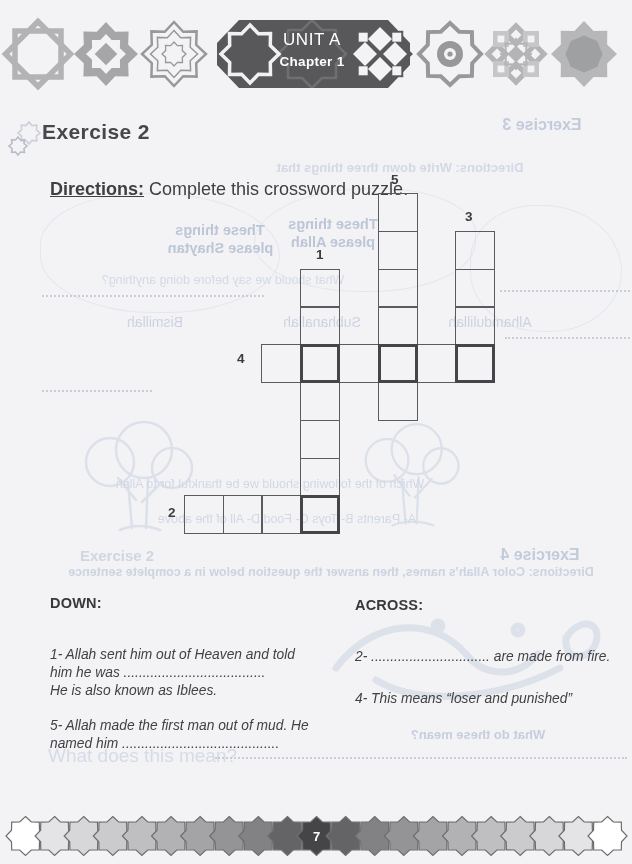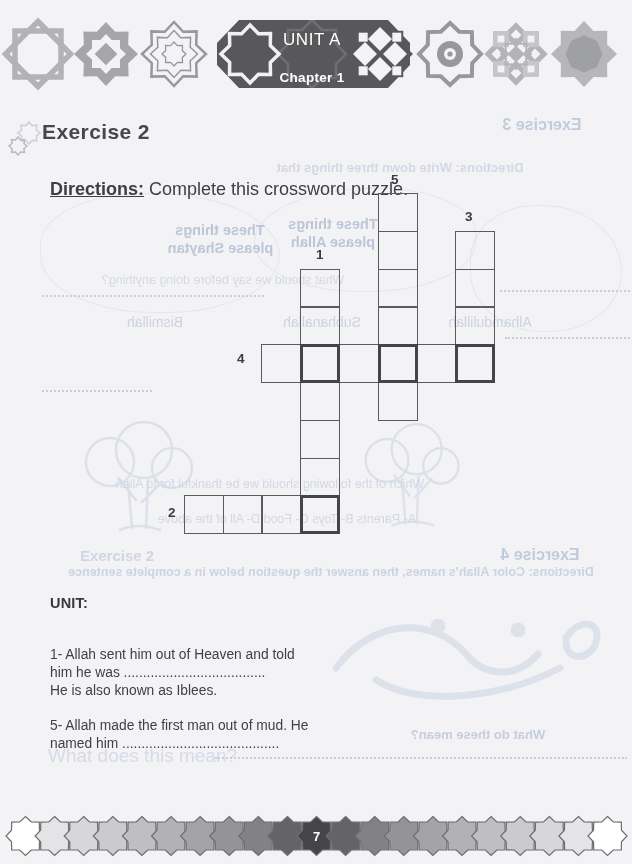--- a/index.html
+++ b/index.html
@@ -10,35 +10,35 @@
   }
   
   .banner{
     position:absolute;left:217px;top:20px;width:193px;height:68px;z-index:1;
     clip-path:polygon(22px 0%,calc(100% - 22px) 0%,100% 23px,100% calc(100% - 23px),
                       calc(100% - 22px) 100%,22px 100%,0% calc(100% - 23px),0% 23px);
   }
   #ornaments-svg{position:absolute;left:0;top:0;z-index:2;pointer-events:none;}
   .banner-text{position:absolute;left:252px;top:30px;width:120px;text-align:center;z-index:3;color:#fff;}
   .banner-unit{font-size:17px;font-weight:normal;letter-spacing:.6px;}
-  .banner-chapter{font-size:13.5px;font-weight:bold;margin-top:20px;letter-spacing:.3px;}
+  .banner-chapter{font-size:13.5px;font-weight:bold;margin-top:4px;letter-spacing:.3px;}
   
   #exicon{position:absolute;left:2px;top:118px;z-index:4;}
   .ex-title{position:absolute;left:42px;top:120px;font-size:21px;font-weight:bold;color:#47474a;letter-spacing:.4px;z-index:4;}
   .directions{position:absolute;left:50px;top:156px;font-size:18px;z-index:4;margin-top:23px;}
   .directions b{text-decoration:underline;}
   
   #crossword{position:absolute;left:0;top:0;width:632px;height:864px;z-index:4;pointer-events:none;}
   .cell{position:absolute;box-sizing:border-box;border:1.3px solid #5b5b5e;background:transparent;pointer-events:auto;}
   .cell.thick{border:3px solid #454549;z-index:3;}
   .cword-label{position:absolute;font-size:13.5px;font-weight:bold;color:#3c3c3e;}
   
   .clues{position:absolute;z-index:4;font-size:13.8px;line-height:18px;color:#414144;}
   .clues h3{margin:0 0 34px 0;font-size:14.5px;letter-spacing:.2px;color:#38383b;}
-  .clue{white-space:pre-line;margin-bottom:17px;}
+  .clue{white-space:pre-line;margin-bottom:17px;font-style:italic;}
   #down-clues .clue:nth-of-type(2){margin-bottom:25px;}
   #across-clues .clue{margin-bottom:24px;}
   
   #ghosts{position:absolute;left:0;top:0;width:632px;height:864px;z-index:0;pointer-events:none;}
   .ghost-text{position:absolute;text-align:center;white-space:nowrap;overflow:visible;}
   .ghost-text.mir{transform:scaleX(-1);}
   .ghost-dotted{position:absolute;border-top:2px dotted #bcc5d4;opacity:.8;}
   .cloud{position:absolute;border:1.5px solid #d6dce8;border-radius:45% 55% 50% 50%;opacity:.55;}
   .ghost-svg{position:absolute;opacity:.55;}
 </style>
@@ -205,27 +205,34 @@
       <div class="cell" style="left: 222.7px; top: 495.4px; width: 40px; height: 39.1px;"></div>
       <div class="cell" style="left: 261.4px; top: 495.4px; width: 40px; height: 39.1px;"></div>
       <div class="cword-label" style="left: 391px; top: 172px;">5</div>
       <div class="cword-label" style="left: 465px; top: 209px;">3</div>
       <div class="cword-label" style="left: 316px; top: 247px;">1</div>
       <div class="cword-label" style="left: 237px; top: 351px;">4</div>
       <div class="cword-label" style="left: 168px; top: 505px;">2</div>
     </div>
 
   <div class="clues" id="down-section" style="left:50px;top:594px;width:300px;">
-    <h3>UNIT:</h3>
+    <h3>DOWN:</h3>
     <div id="down-clues">
         <div class="clue">1- Allah sent him out of Heaven and told
 him he was .....................................
 He is also known as Iblees.</div>
         <div class="clue">5- Allah made the first man out of mud. He
 named him .........................................</div>
+      </div>
+  </div>
+  <div class="clues" id="across-section" style="left:355px;top:596px;width:270px;">
+    <h3>ACROSS:</h3>
+    <div id="across-clues">
+        <div class="clue">2- ............................... are made from fire.</div>
+        <div class="clue">4- This means “loser and punished”</div>
       </div>
   </div>
 
   <svg id="footer-svg" width="632" height="52" style="position:absolute;left:0;top:810px;z-index:4;">
       <polygon points="25.5,6.5 31.3,12.0 39.3,12.2 39.5,20.2 45.0,26.0 39.5,31.8 39.3,39.8 31.3,40.0 25.5,45.5 19.7,40.0 11.7,39.8 11.5,31.8 6.0,26.0 11.5,20.2 11.7,12.2 19.7,12.0" fill="#ffffff" stroke="#6e6e70" stroke-width="1.2"></polygon>
       <polygon points="54.6,6.5 60.4,12.0 68.4,12.2 68.6,20.2 74.1,26.0 68.6,31.8 68.4,39.8 60.4,40.0 54.6,45.5 48.8,40.0 40.8,39.8 40.6,31.8 35.1,26.0 40.6,20.2 40.8,12.2 48.8,12.0" fill="#e4e4e6" stroke="#6e6e70" stroke-width="1.2"></polygon>
       <polygon points="83.7,6.5 89.5,12.0 97.5,12.2 97.7,20.2 103.2,26.0 97.7,31.8 97.5,39.8 89.5,40.0 83.7,45.5 77.9,40.0 69.9,39.8 69.7,31.8 64.2,26.0 69.7,20.2 69.9,12.2 77.9,12.0" fill="#d7d7d9" stroke="#6e6e70" stroke-width="1.2"></polygon>
       <polygon points="112.8,6.5 118.6,12.0 126.6,12.2 126.8,20.2 132.3,26.0 126.8,31.8 126.6,39.8 118.6,40.0 112.8,45.5 107.0,40.0 99.0,39.8 98.8,31.8 93.3,26.0 98.8,20.2 99.0,12.2 107.0,12.0" fill="#cbcbcd" stroke="#6e6e70" stroke-width="1.2"></polygon>
       <polygon points="141.9,6.5 147.7,12.0 155.7,12.2 155.9,20.2 161.4,26.0 155.9,31.8 155.7,39.8 147.7,40.0 141.9,45.5 136.1,40.0 128.1,39.8 127.9,31.8 122.4,26.0 127.9,20.2 128.1,12.2 136.1,12.0" fill="#bfbfc1" stroke="#6e6e70" stroke-width="1.2"></polygon>
       <polygon points="171.0,6.5 176.8,12.0 184.8,12.2 185.0,20.2 190.5,26.0 185.0,31.8 184.8,39.8 176.8,40.0 171.0,45.5 165.2,40.0 157.2,39.8 157.0,31.8 151.5,26.0 157.0,20.2 157.2,12.2 165.2,12.0" fill="#b2b2b4" stroke="#6e6e70" stroke-width="1.2"></polygon>

